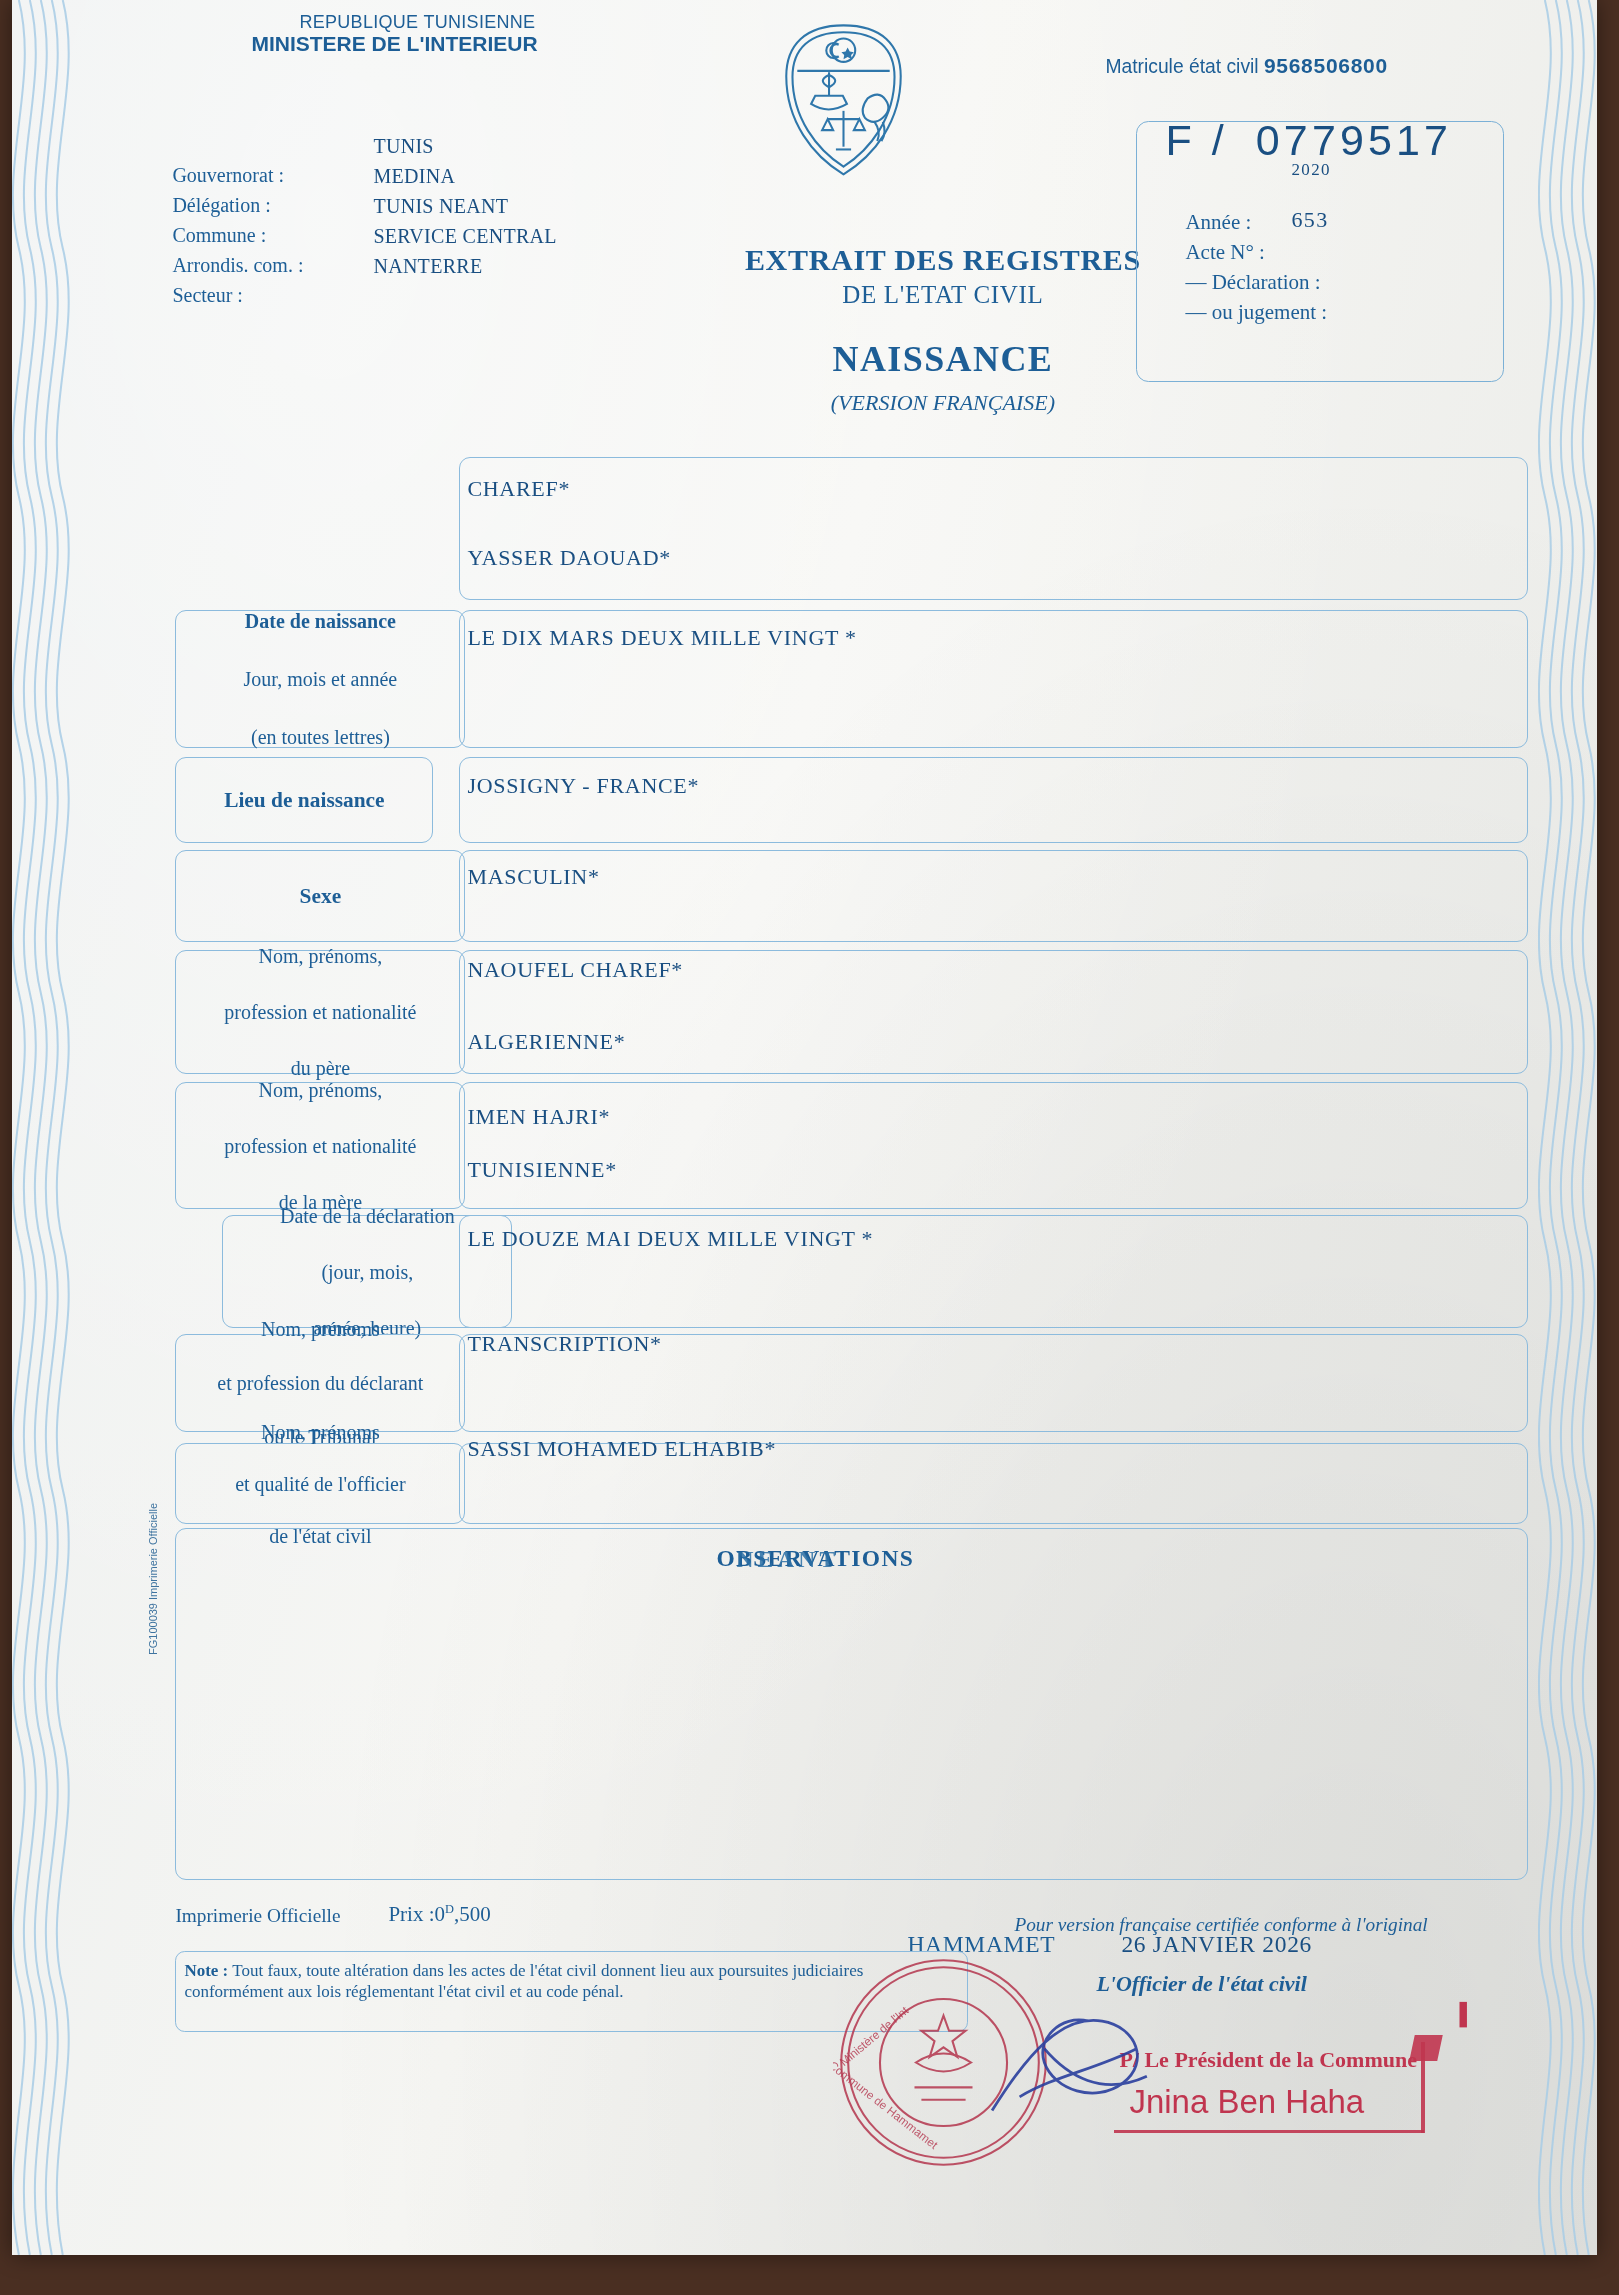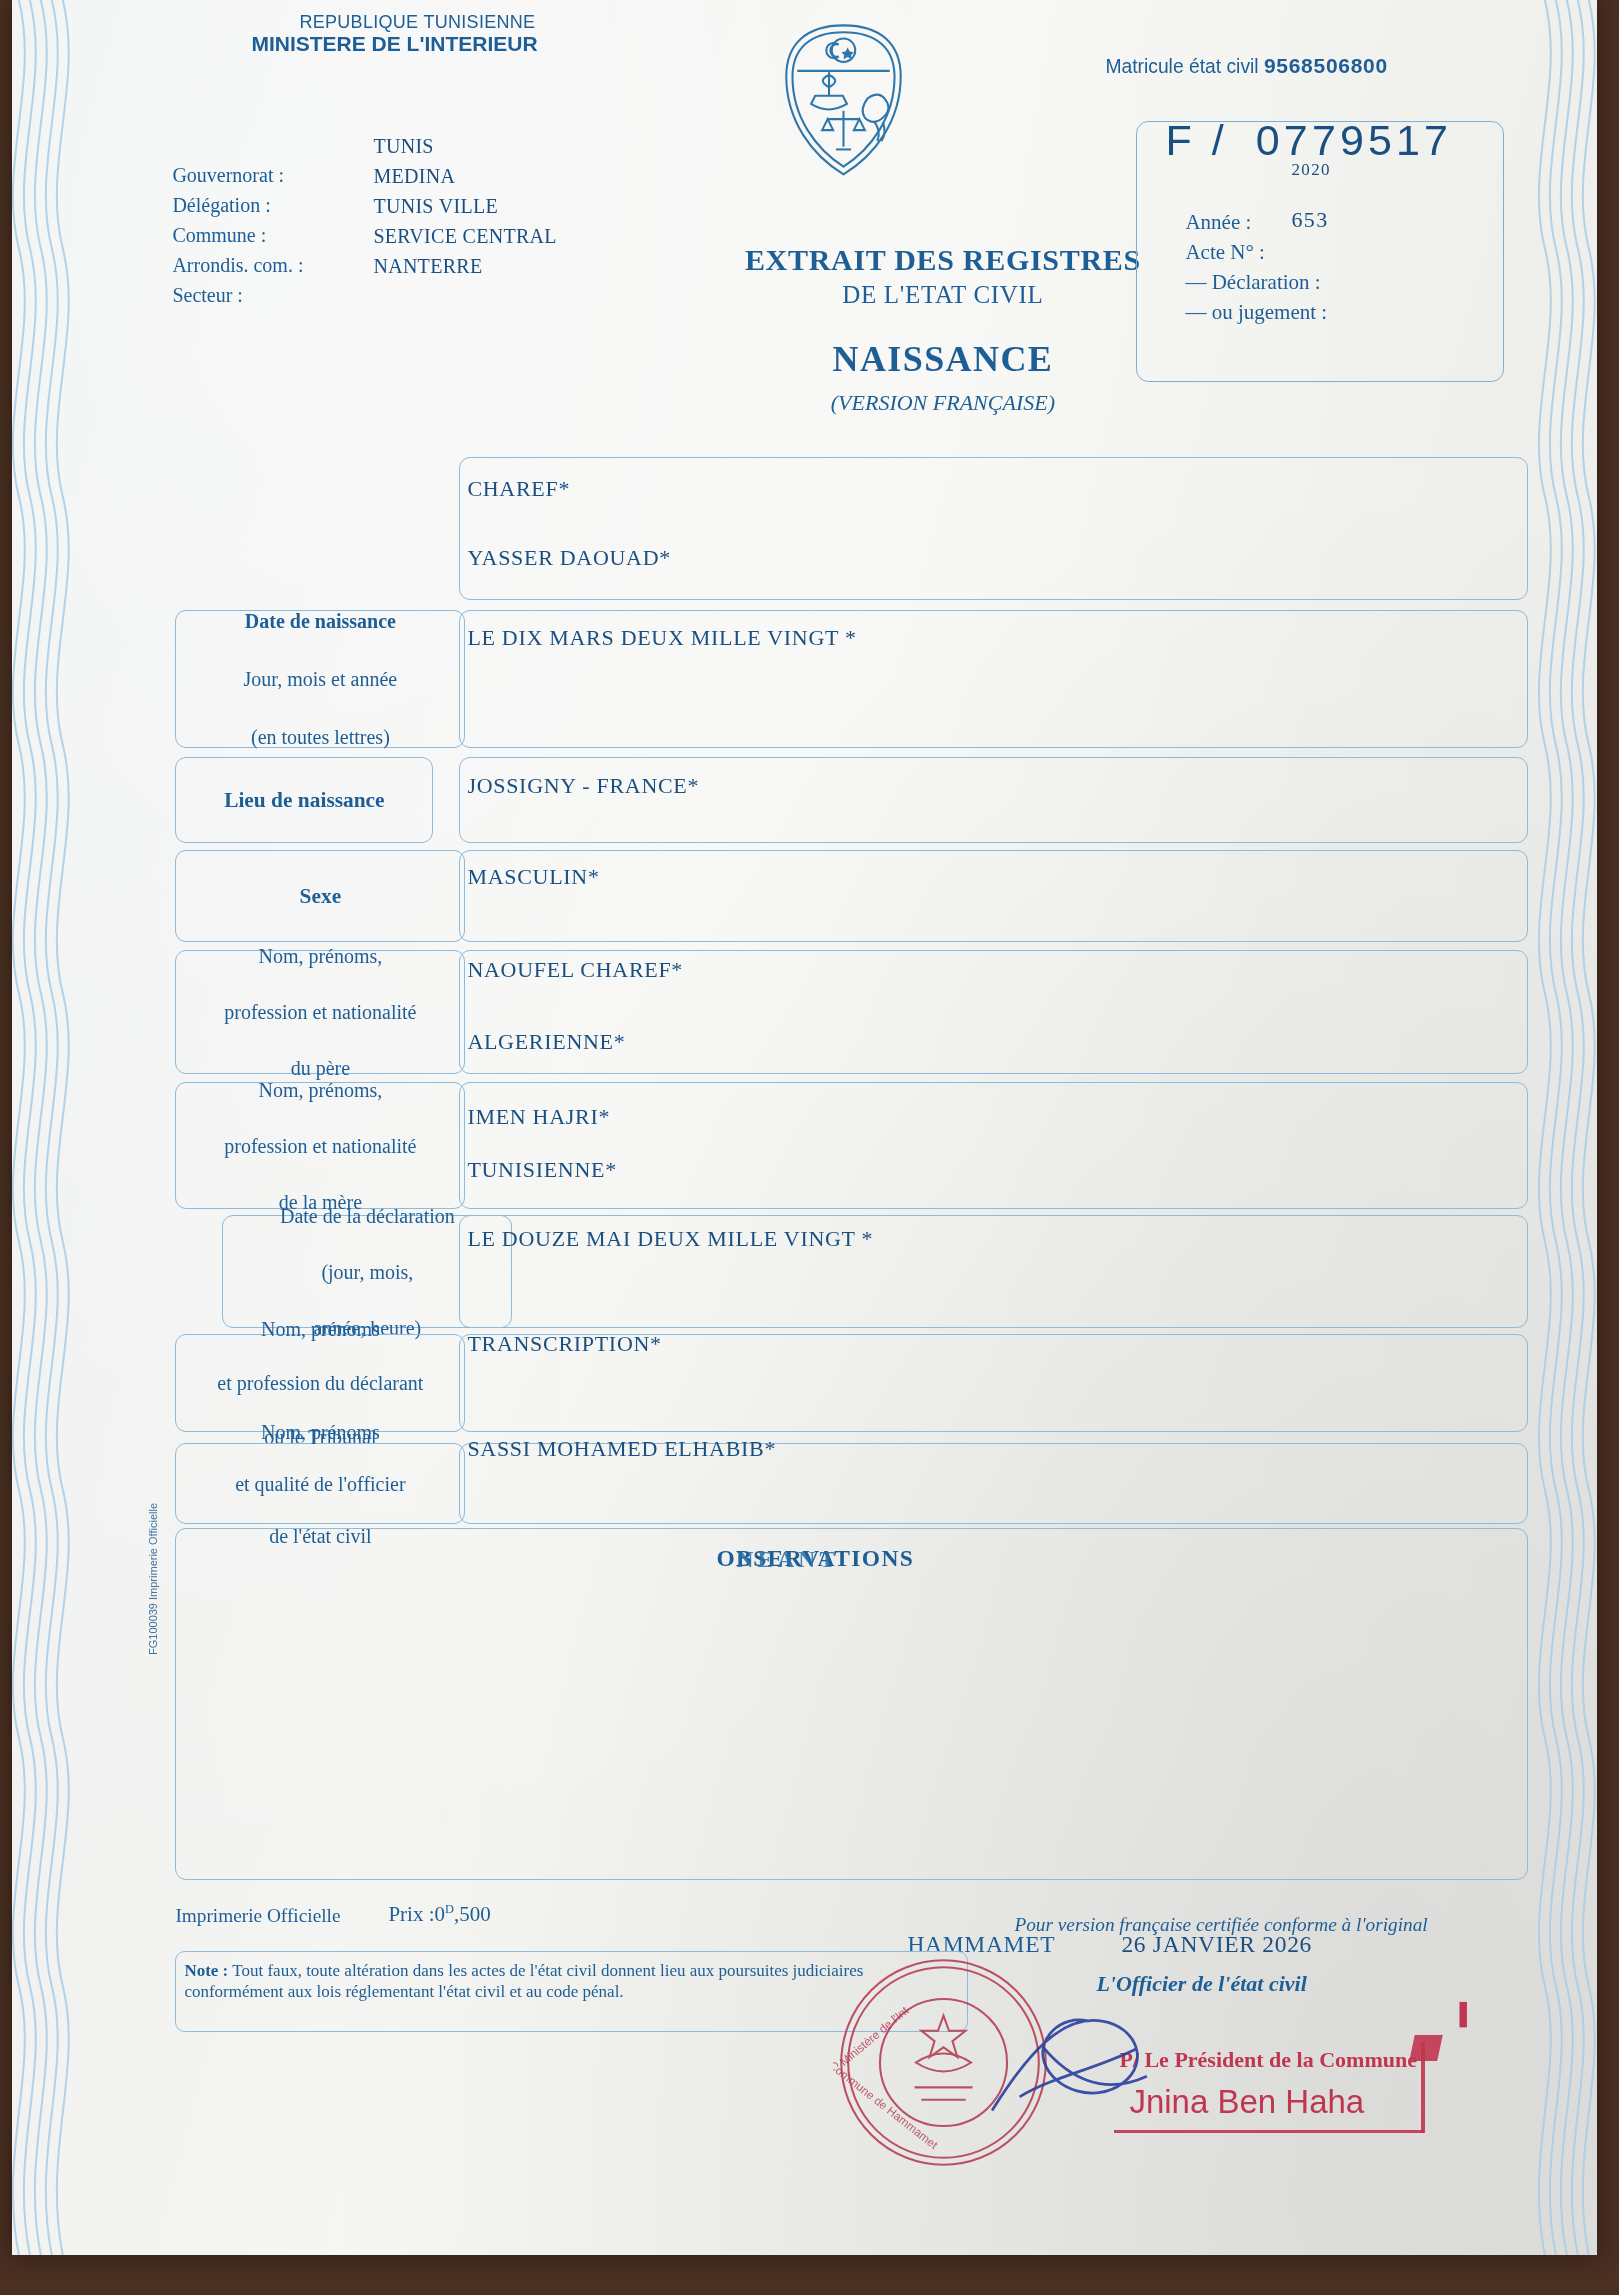--- a/index.html
+++ b/index.html
@@ -327,21 +327,21 @@
     <div class="loc-labels">
       <div>Gouvernorat :</div>
       <div>Délégation :</div>
       <div>Commune :</div>
       <div>Arrondis. com. :</div>
       <div>Secteur :</div>
     </div>
     <div class="loc-values">
       <div>TUNIS</div>
       <div>MEDINA</div>
-      <div>TUNIS VILLE</div>
+      <div>TUNIS NEANT</div>
       <div>SERVICE CENTRAL</div>
       <div>NANTERRE</div>
     </div>
 
     <div class="t-extrait">EXTRAIT DES REGISTRES</div>
     <div class="t-deletat">DE L'ETAT CIVIL</div>
     <div class="t-naissance">NAISSANCE</div>
     <div class="t-version">(VERSION FRANÇAISE)</div>
 
     <div class="tr-box"></div>

